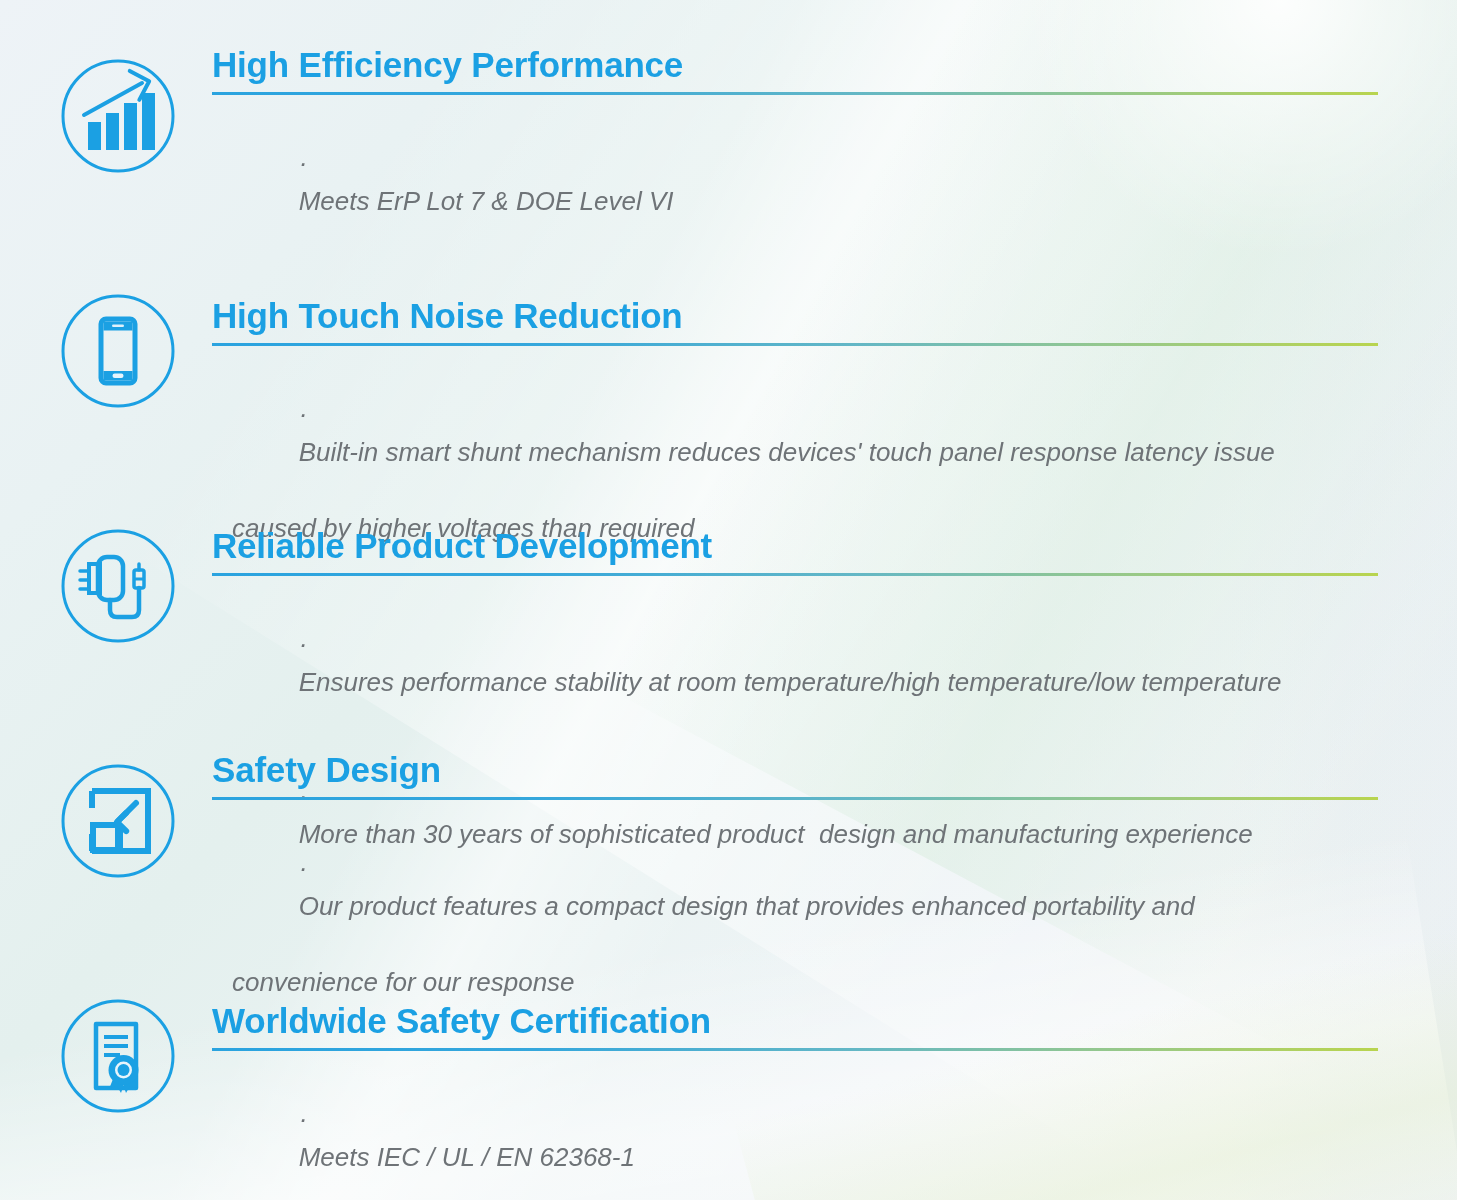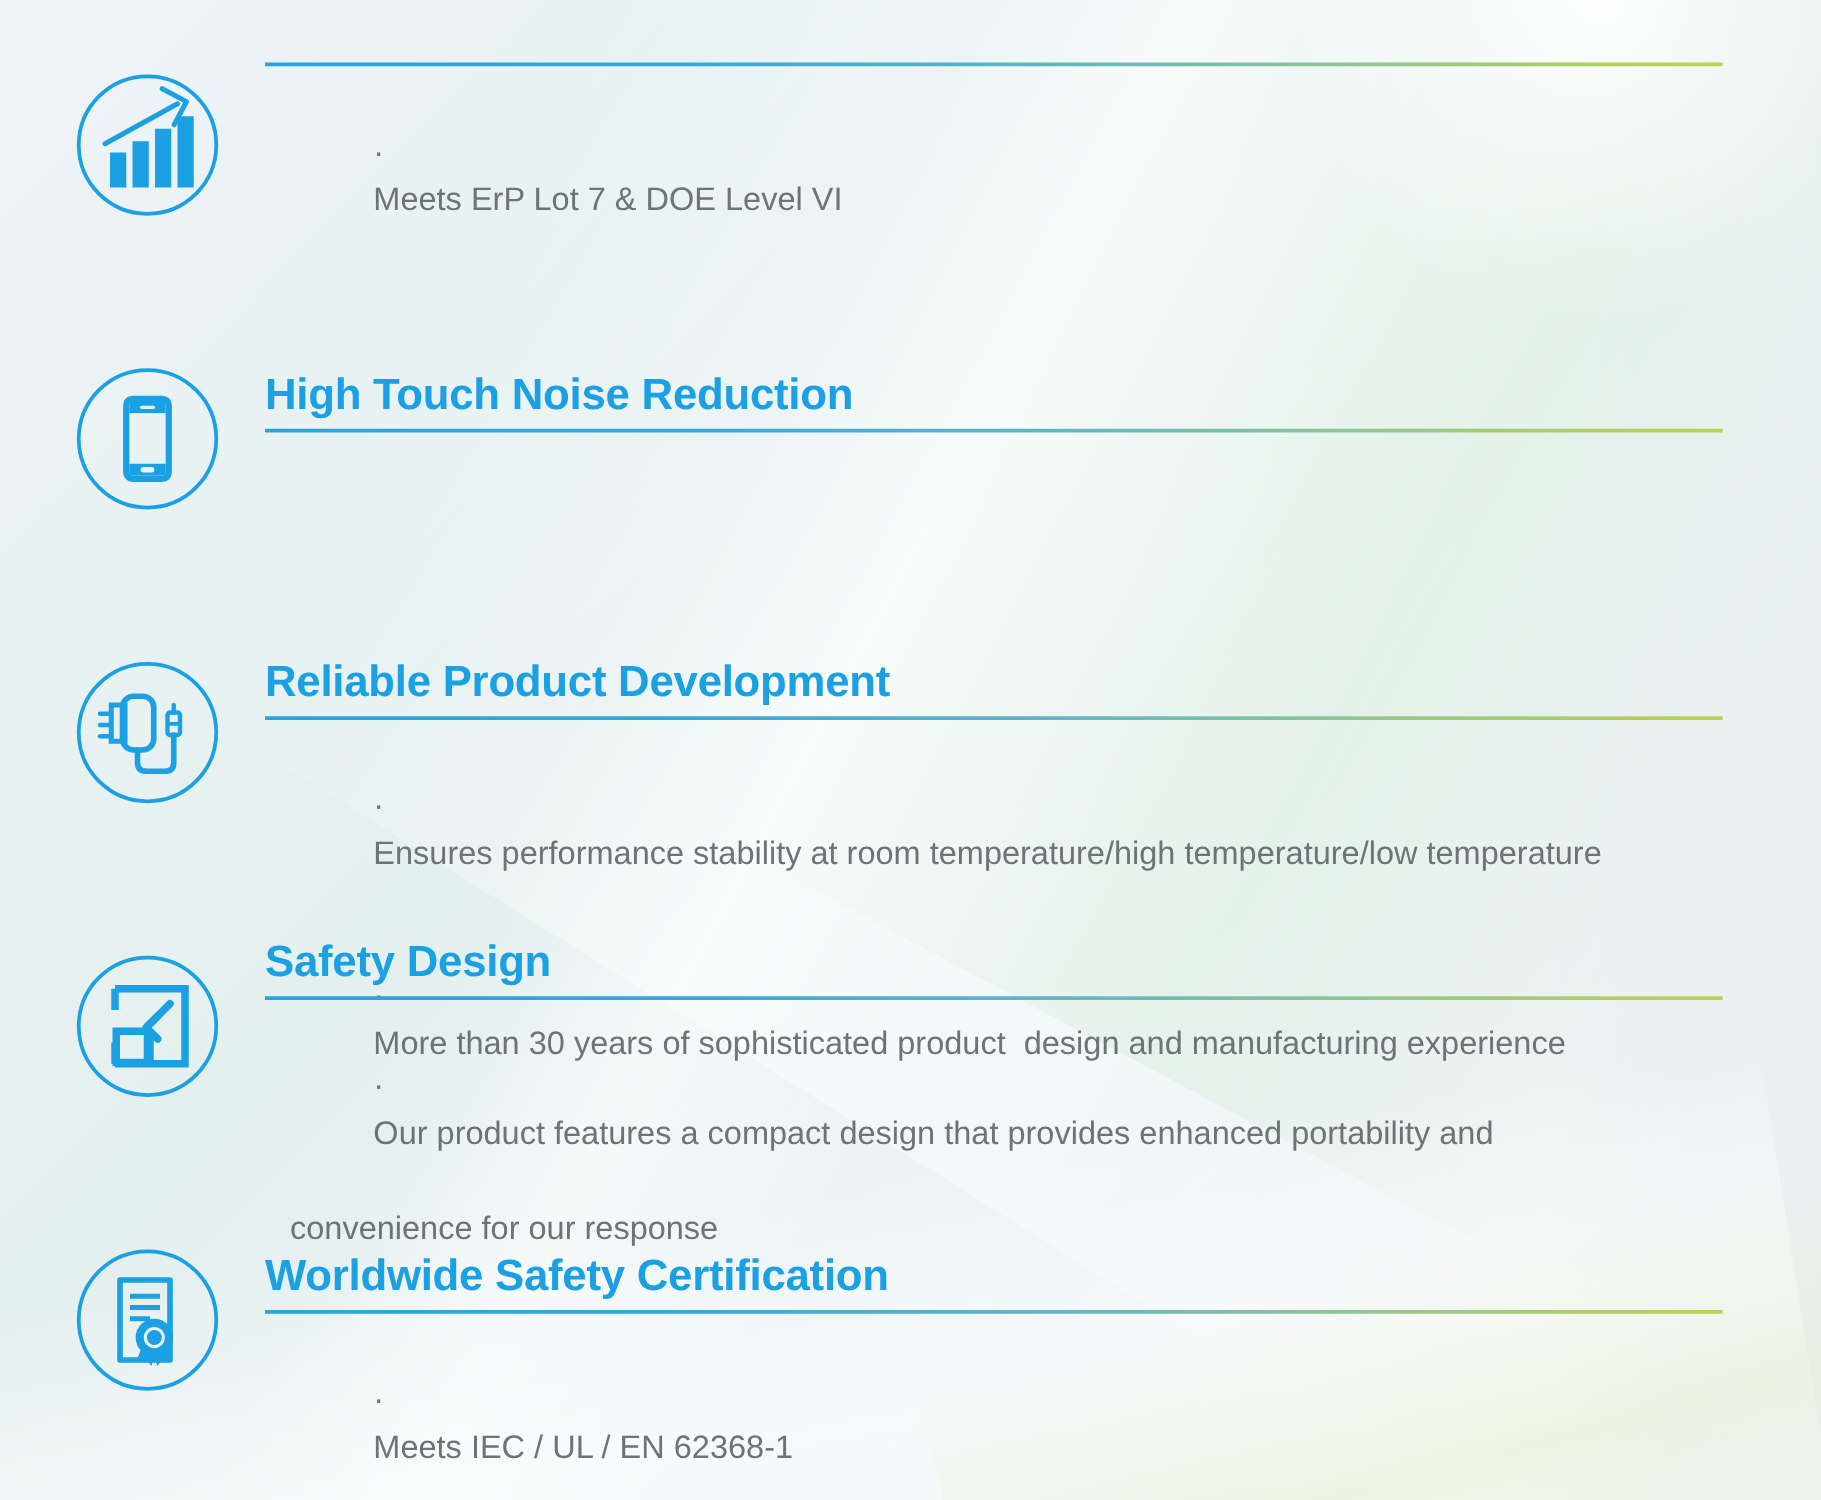--- a/index.html
+++ b/index.html
@@ -157,20 +157,21 @@
         #2aa3df 0%,
         #35a7dc 28%,
         #63b7c6 55%,
         #93c78f 76%,
         #aed063 92%,
         #b8d44f 100%);
   }
 
   .bullets {
     margin-top: 11px;
+    font-style: italic;
   }
   .bullet {
     color: #6e7377;
     font-size: 26px;
     line-height: 38px;
     font-family: "Liberation Sans", sans-serif;
     white-space: pre;
   }
   .bullet .cont {
     display: block;
@@ -197,20 +198,21 @@
           <circle cx="60" cy="60" r="55" fill="none" stroke="#1ba0e3" stroke-width="3"></circle>
           <rect x="30" y="66" width="13" height="28" fill="#1ba0e3"></rect>
           <rect x="48" y="57" width="13" height="37" fill="#1ba0e3"></rect>
           <rect x="66" y="47" width="13" height="47" fill="#1ba0e3"></rect>
           <rect x="84" y="37" width="13" height="57" fill="#1ba0e3"></rect>
           <path d="M26 59 L84 27" fill="none" stroke="#1ba0e3" stroke-width="4" stroke-linecap="round"></path>
           <path d="M68 24 L90 24 L90 45" fill="none" stroke="#1ba0e3" stroke-width="4" stroke-linecap="round" stroke-linejoin="round" transform="rotate(28 88 27)"></path>
         </svg>
       </div>
       <div class="feature-body" style="top:0px;">
+        <h2 class="feature-title">High Efficiency Performance</h2>
         <div class="divider"></div>
         <div class="bullets">
           <div class="bullet">
             <span>·</span>
             <span>Meets ErP Lot 7 &amp; DOE Level VI</span>
           </div>
         </div>
       </div>
     </div>
 
@@ -221,20 +223,27 @@
           <rect x="43" y="28" width="34" height="64" rx="5" ry="5" fill="none" stroke="#1ba0e3" stroke-width="5"></rect>
           <rect x="45.5" y="30.5" width="29" height="9" fill="#1ba0e3"></rect>
           <rect x="45.5" y="80" width="29" height="9.5" fill="#1ba0e3"></rect>
           <rect x="54" y="33.5" width="12" height="2.6" rx="1.3" fill="#dff1fb"></rect>
           <rect x="54.5" y="82.5" width="11" height="4.5" rx="2.2" fill="#e6f4fc"></rect>
         </svg>
       </div>
       <div class="feature-body" style="top:16px;">
         <h2 class="feature-title">High Touch Noise Reduction</h2>
         <div class="divider"></div>
+        <div class="bullets">
+          <div class="bullet">
+            <span>·</span>
+            <span>Built-in smart shunt mechanism reduces devices' touch panel response latency issue</span>
+            <span class="cont">caused by higher voltages than required</span>
+          </div>
+        </div>
       </div>
     </div>
 
     <div class="feature" style="top:514px;">
       <div class="icon-wrap" style="top:12px;">
         <svg width="120" height="120" viewBox="0 0 120 120">
           <circle cx="60" cy="60" r="55" fill="none" stroke="#1ba0e3" stroke-width="3"></circle>
           <rect x="40" y="31" width="25" height="43" rx="9" ry="9" fill="none" stroke="#1ba0e3" stroke-width="4.5"></rect>
           <rect x="31" y="38" width="11" height="29" fill="none" stroke="#1ba0e3" stroke-width="4"></rect>
           <line x1="22" y1="45" x2="31" y2="45" stroke="#1ba0e3" stroke-width="3.5" stroke-linecap="round"></line>

